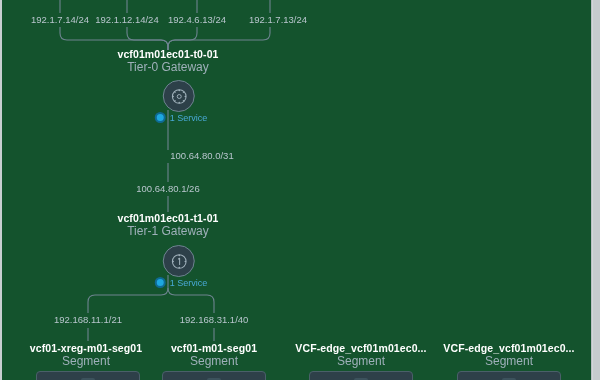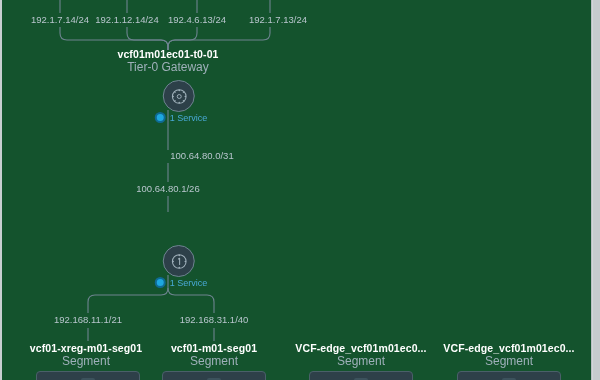--- a/index.html
+++ b/index.html
@@ -183,20 +183,22 @@
     <div class="svc-badge">
       <span class="svc-dot"></span>
       <span class="svc-text">1 Service</span>
     </div>
   </div>
 
   <div class="ip-label" style="left:166px; top:150px;margin-left:34px;">100.64.80.0/31</div>
   <div class="ip-label" style="left:166px; top:183px;">100.64.80.1/26</div>
 
   <div class="node-label" style="left:166px; top:212px;">
+    <div class="node-title">vcf01m01ec01-t1-01</div>
+    <div class="node-sub">Tier-1 Gateway</div>
   </div>
 
   <div class="gw-icon-row" style="left:177px; top:245px;">
     <div class="gw-circle">
       <svg width="19" height="19" viewBox="0 0 20 20">
         <circle cx="10" cy="10" r="7.2" fill="none" stroke="#9fb0ba" stroke-width="1.1"></circle>
         <path d="M9.2 7.4 L10.4 6.6 L10.4 13.2" fill="none" stroke="#9fb0ba" stroke-width="1.1" stroke-linecap="round" stroke-linejoin="round"></path>
         <circle cx="10" cy="3.6" r="0.85" fill="#9fb0ba"></circle>
         <circle cx="10" cy="16.4" r="0.85" fill="#9fb0ba"></circle>
         <circle cx="3.6" cy="10" r="0.85" fill="#9fb0ba"></circle>

